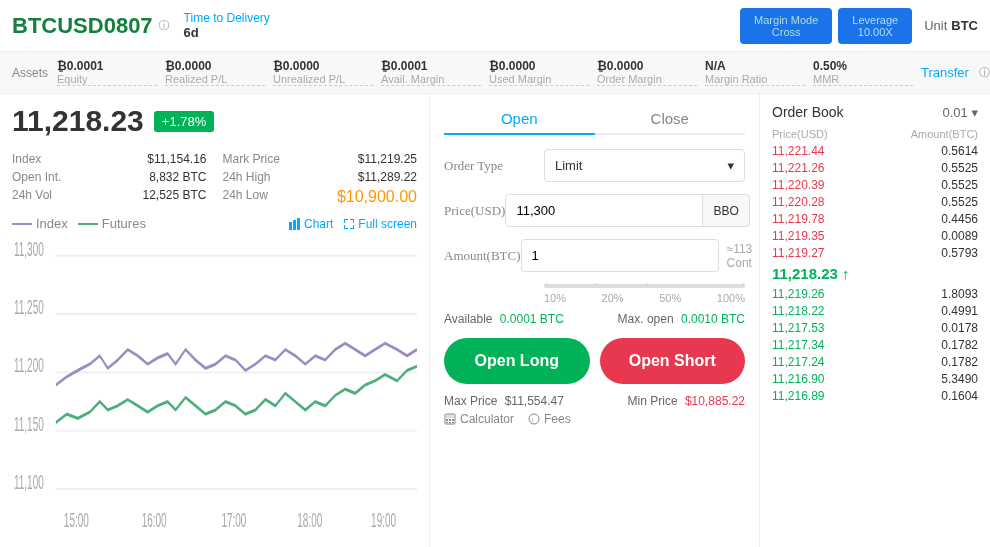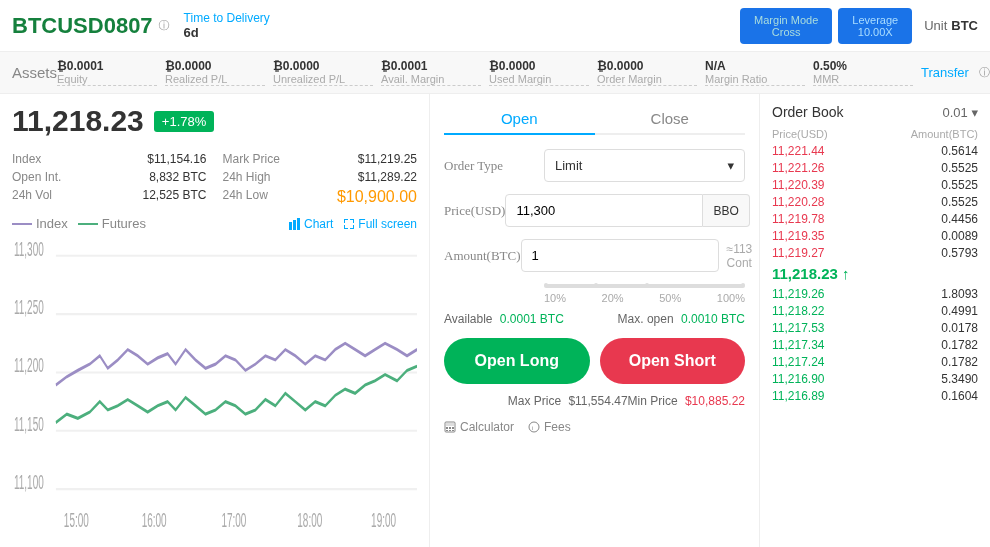--- a/index.html
+++ b/index.html
@@ -15,21 +15,21 @@
     .header-spacer { flex: 1; }
     .margin-mode-btn { background: #1a73e8; color: #fff; border: none; border-radius: 4px; padding: 6px 14px; font-size: 13px; cursor: pointer; margin-right: 6px; }
     .margin-mode-btn span { font-size: 11px; display: block; color: #add; }
     .leverage-btn { background: #1a73e8; color: #fff; border: none; border-radius: 4px; padding: 6px 14px; font-size: 13px; cursor: pointer; margin-right: 12px; }
     .leverage-btn span { font-size: 11px; display: block; color: #adf; }
     .unit-label { color: #666; font-size: 13px; margin-right: 4px; }
     .unit-val { color: #333; font-weight: bold; }
 
     
     .assets-bar { display: flex; align-items: center; background: #f8f8f8; border-bottom: 1px solid #eee; padding: 6px 12px; height: 42px; }
-    .assets-label { color: #888; font-size: 15px; min-width: 45px; }
+    .assets-label { color: #888; font-size: 12px; min-width: 45px; }
     .asset-item { display: flex; flex-direction: column; min-width: 100px; margin-right: 8px; }
     .asset-value { font-size: 12px; color: #333; font-weight: bold; }
     .asset-name { font-size: 11px; color: #aaa; border-bottom: 1px dashed #ccc; display: inline-block; }
     .transfer-link { color: #00aaff; font-size: 13px; cursor: pointer; margin-left: auto; }
 
     
     .main { display: flex; height: calc(547px - 94px); }
 
     
     .chart-panel { width: 430px; padding: 10px 12px; border-right: 1px solid #eee; display: flex; flex-direction: column; }
@@ -65,21 +65,21 @@
     .bbo-btn { border: 1px solid #ddd; border-left: none; border-radius: 0 4px 4px 0; padding: 8px 10px; font-size: 12px; color: #333; cursor: pointer; background: #f8f8f8; }
     .amount-wrap { flex: 1; display: flex; align-items: center; }
     .amount-input { flex: 1; border: 1px solid #ddd; border-radius: 4px; padding: 8px 10px; font-size: 13px; outline: none; }
     .cont-label { color: #aaa; font-size: 12px; margin-left: 8px; }
     .slider-labels { display: flex; justify-content: space-between; width: 100%; color: #aaa; font-size: 11px; }
     .slider-bar { width: 100%; height: 4px; background: #ddd; border-radius: 2px; margin-bottom: 4px; position: relative; }
     .avail-row { display: flex; justify-content: space-between; font-size: 12px; color: #666; margin-bottom: 12px; }
     .btns-row { display: flex; gap: 10px; margin-bottom: 10px; }
     .btn-long { flex: 1; background: #00b359; color: #fff; border: none; border-radius: 25px; padding: 14px 0; font-size: 16px; font-weight: bold; cursor: pointer; }
     .btn-short { flex: 1; background: #e8384f; color: #fff; border: none; border-radius: 25px; padding: 14px 0; font-size: 16px; font-weight: bold; cursor: pointer; }
-    .price-range { display: flex; justify-content: flex-end; font-size: 12px; color: #666; margin-bottom: 12px; }
+    .price-range { display: flex; justify-content: space-between; font-size: 12px; color: #666; margin-bottom: 4px; }
     .price-range .red { color: #e8384f; }
     .tools-row { display: flex; gap: 14px; font-size: 12px; color: #888; }
     .tool-item { cursor: pointer; display: flex; align-items: center; gap: 4px; }
 
     
     .orderbook-panel { flex: 1; padding: 10px 12px; overflow: hidden; }
     .ob-header { display: flex; justify-content: space-between; align-items: center; margin-bottom: 8px; }
     .ob-title { font-size: 14px; color: #333; }
     .ob-decimal { color: #666; font-size: 13px; cursor: pointer; }
     .ob-cols { display: flex; justify-content: space-between; font-size: 11px; color: #aaa; margin-bottom: 4px; }

